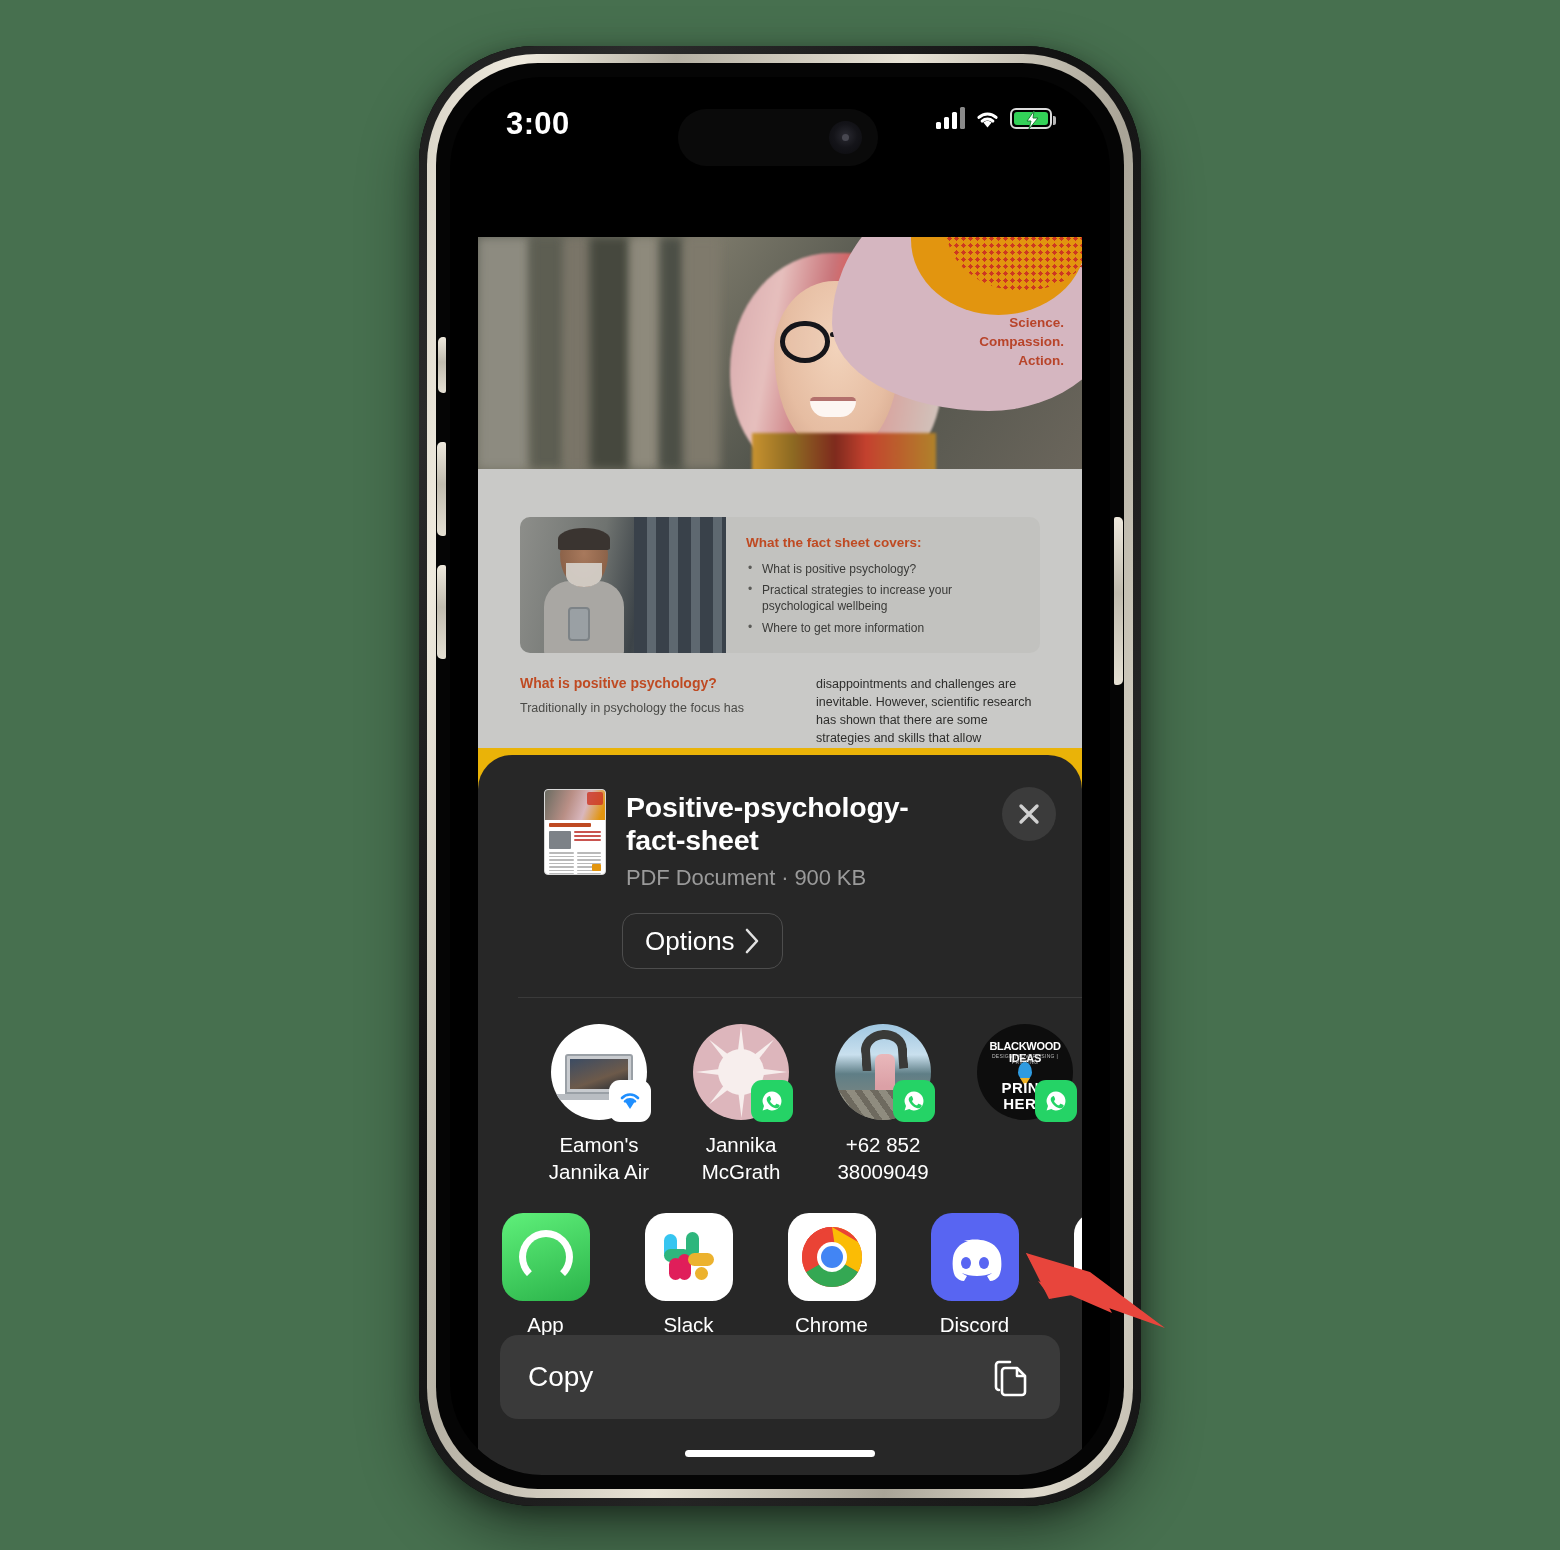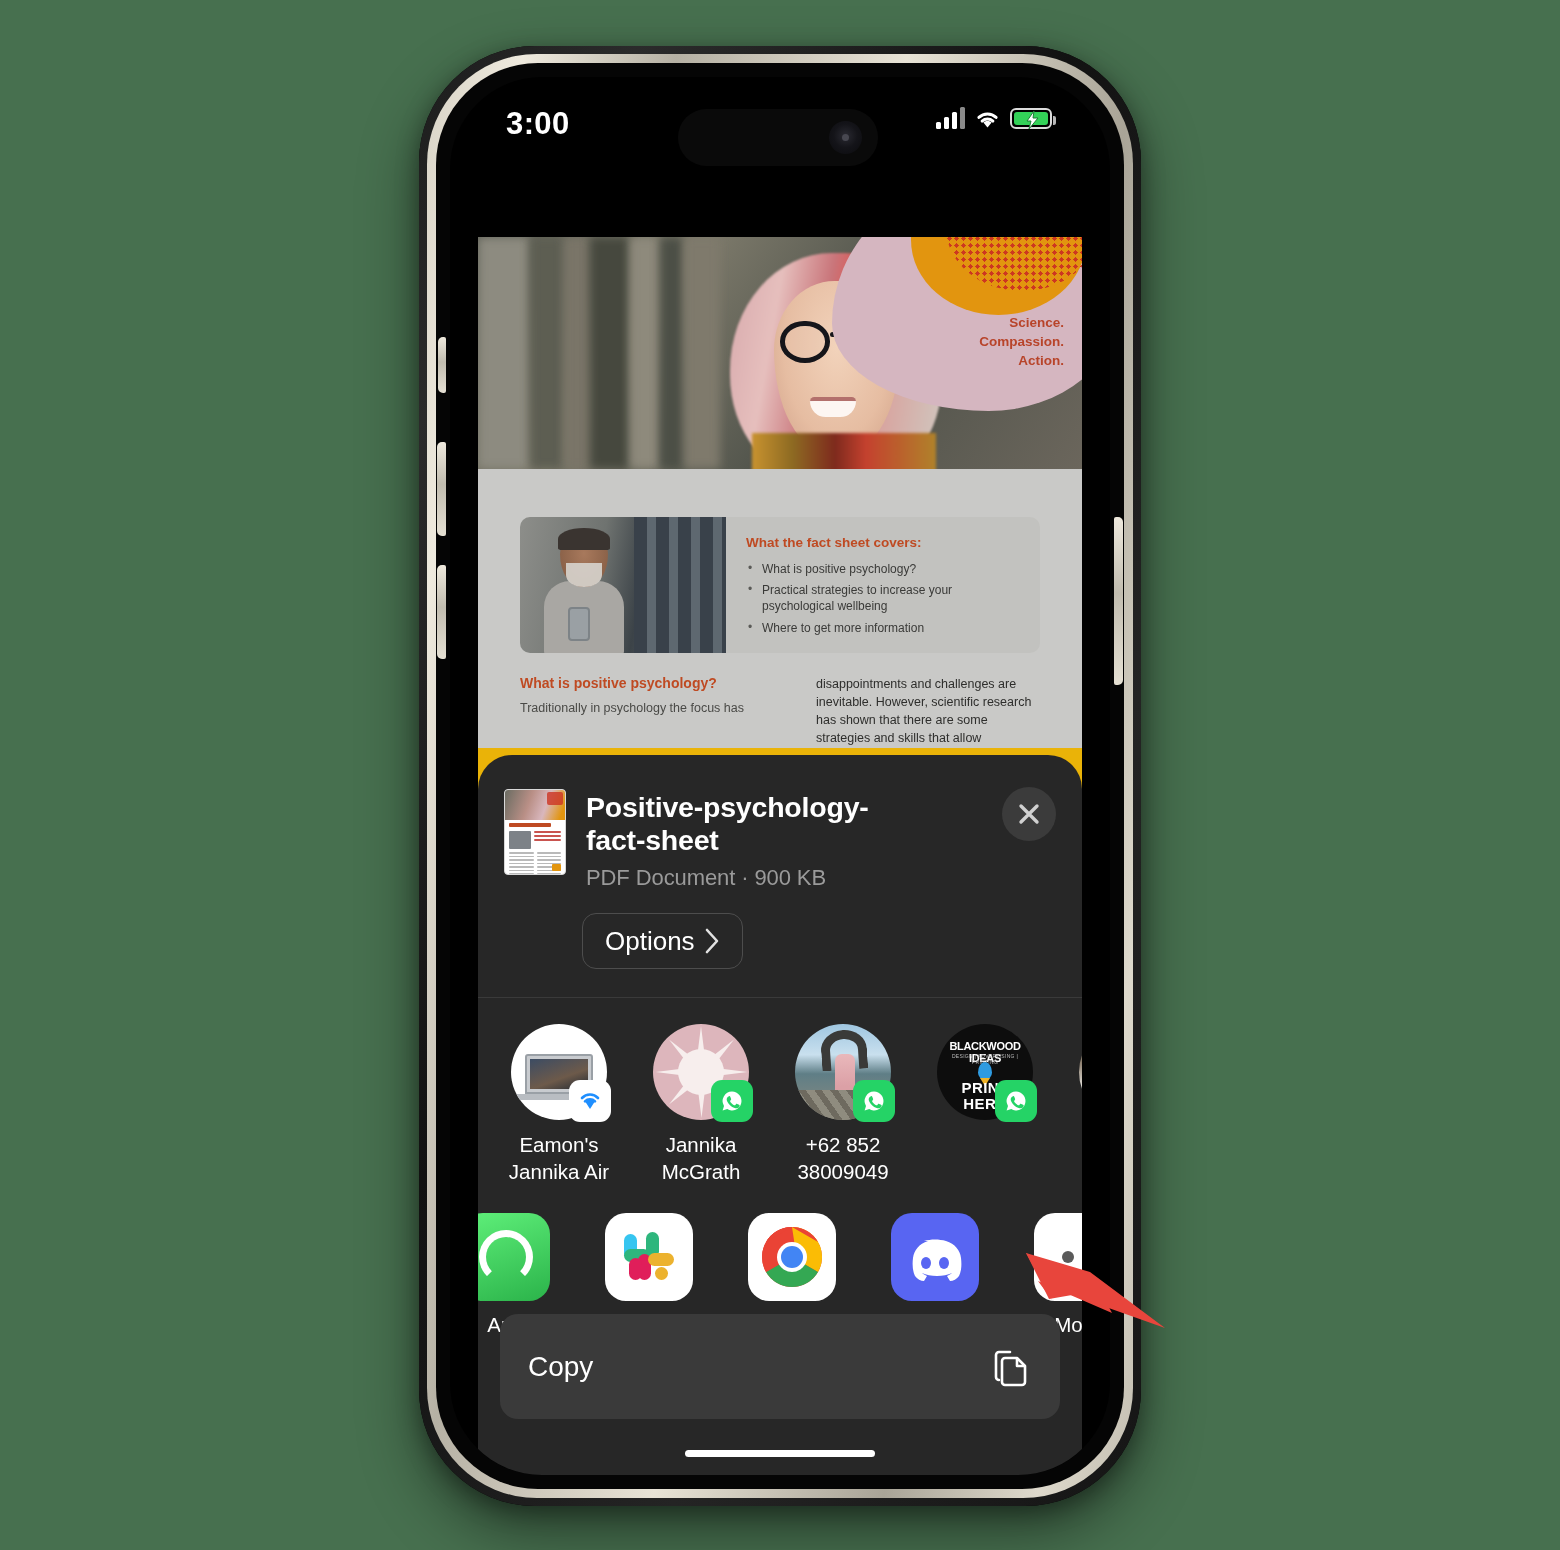--- a/index.html
+++ b/index.html
@@ -214,20 +214,21 @@
   .pdf-sub-p { color:#2e2e2c; font-size:12.5px; line-height:1.45; flex:1; }
   .pdf-sub-h2 { color:#4a4a47; font-size:12.5px; line-height:1.45; margin-top:8px; }
 
   
   .sheet {
     position: absolute; left: 28px; bottom: 0;
     width: 604px; height: 720px;
     background: #272727;
     border-radius: 34px 34px 0 0;
     overflow: hidden;
+    padding-left: 40px;
   }
   .sheet-head { position:relative; padding: 34px 30px 0 26px; display:flex; gap:20px; }
   .doc-thumb {
     width:62px; height:86px; flex:none; background:#fff; border-radius:4px;
     overflow:hidden; position:relative; border:1px solid #d8d8d8;
   }
   .dt-hero{ position:absolute; left:0; top:0; right:0; height:30px;
     background: linear-gradient(110deg,#6a6c62 0%,#b98f86 40%,#d9b7bd 66%,#e2950f 92%); }
   .dt-hero::after{ content:""; position:absolute; right:2px; top:2px; width:16px; height:13px;
     background:#cc3322; border-radius:2px; opacity:.8;}
@@ -327,21 +328,21 @@
   .ai-slack { background:#fff; }
   .sl { position:absolute; border-radius:7px; }
   .ai-chrome { background:#fff; }
   .ai-discord { background:#5865f2; }
   .ai-more { background:#fff; display:flex; align-items:center; justify-content:center; gap:8px; }
   .more-dot{ width:12px; height:12px; border-radius:50%; background:#5a5a5a; }
 
   
   .copy-row {
     position:absolute; left:22px; right:22px; bottom:56px;
-    height:105px; background:#3a3a3a; border-radius:18px;
+    height:84px; background:#3a3a3a; border-radius:18px;
     display:flex; align-items:center; justify-content:space-between;
     padding: 0 28px; cursor:pointer;
   }
   .copy-label { color:#fff; font-size:28px; }
   .home-ind {
     position:absolute; left:50%; transform:translateX(-50%); bottom:18px;
     width:190px; height:7px; border-radius:4px; background:#fff;
   }
 
   

